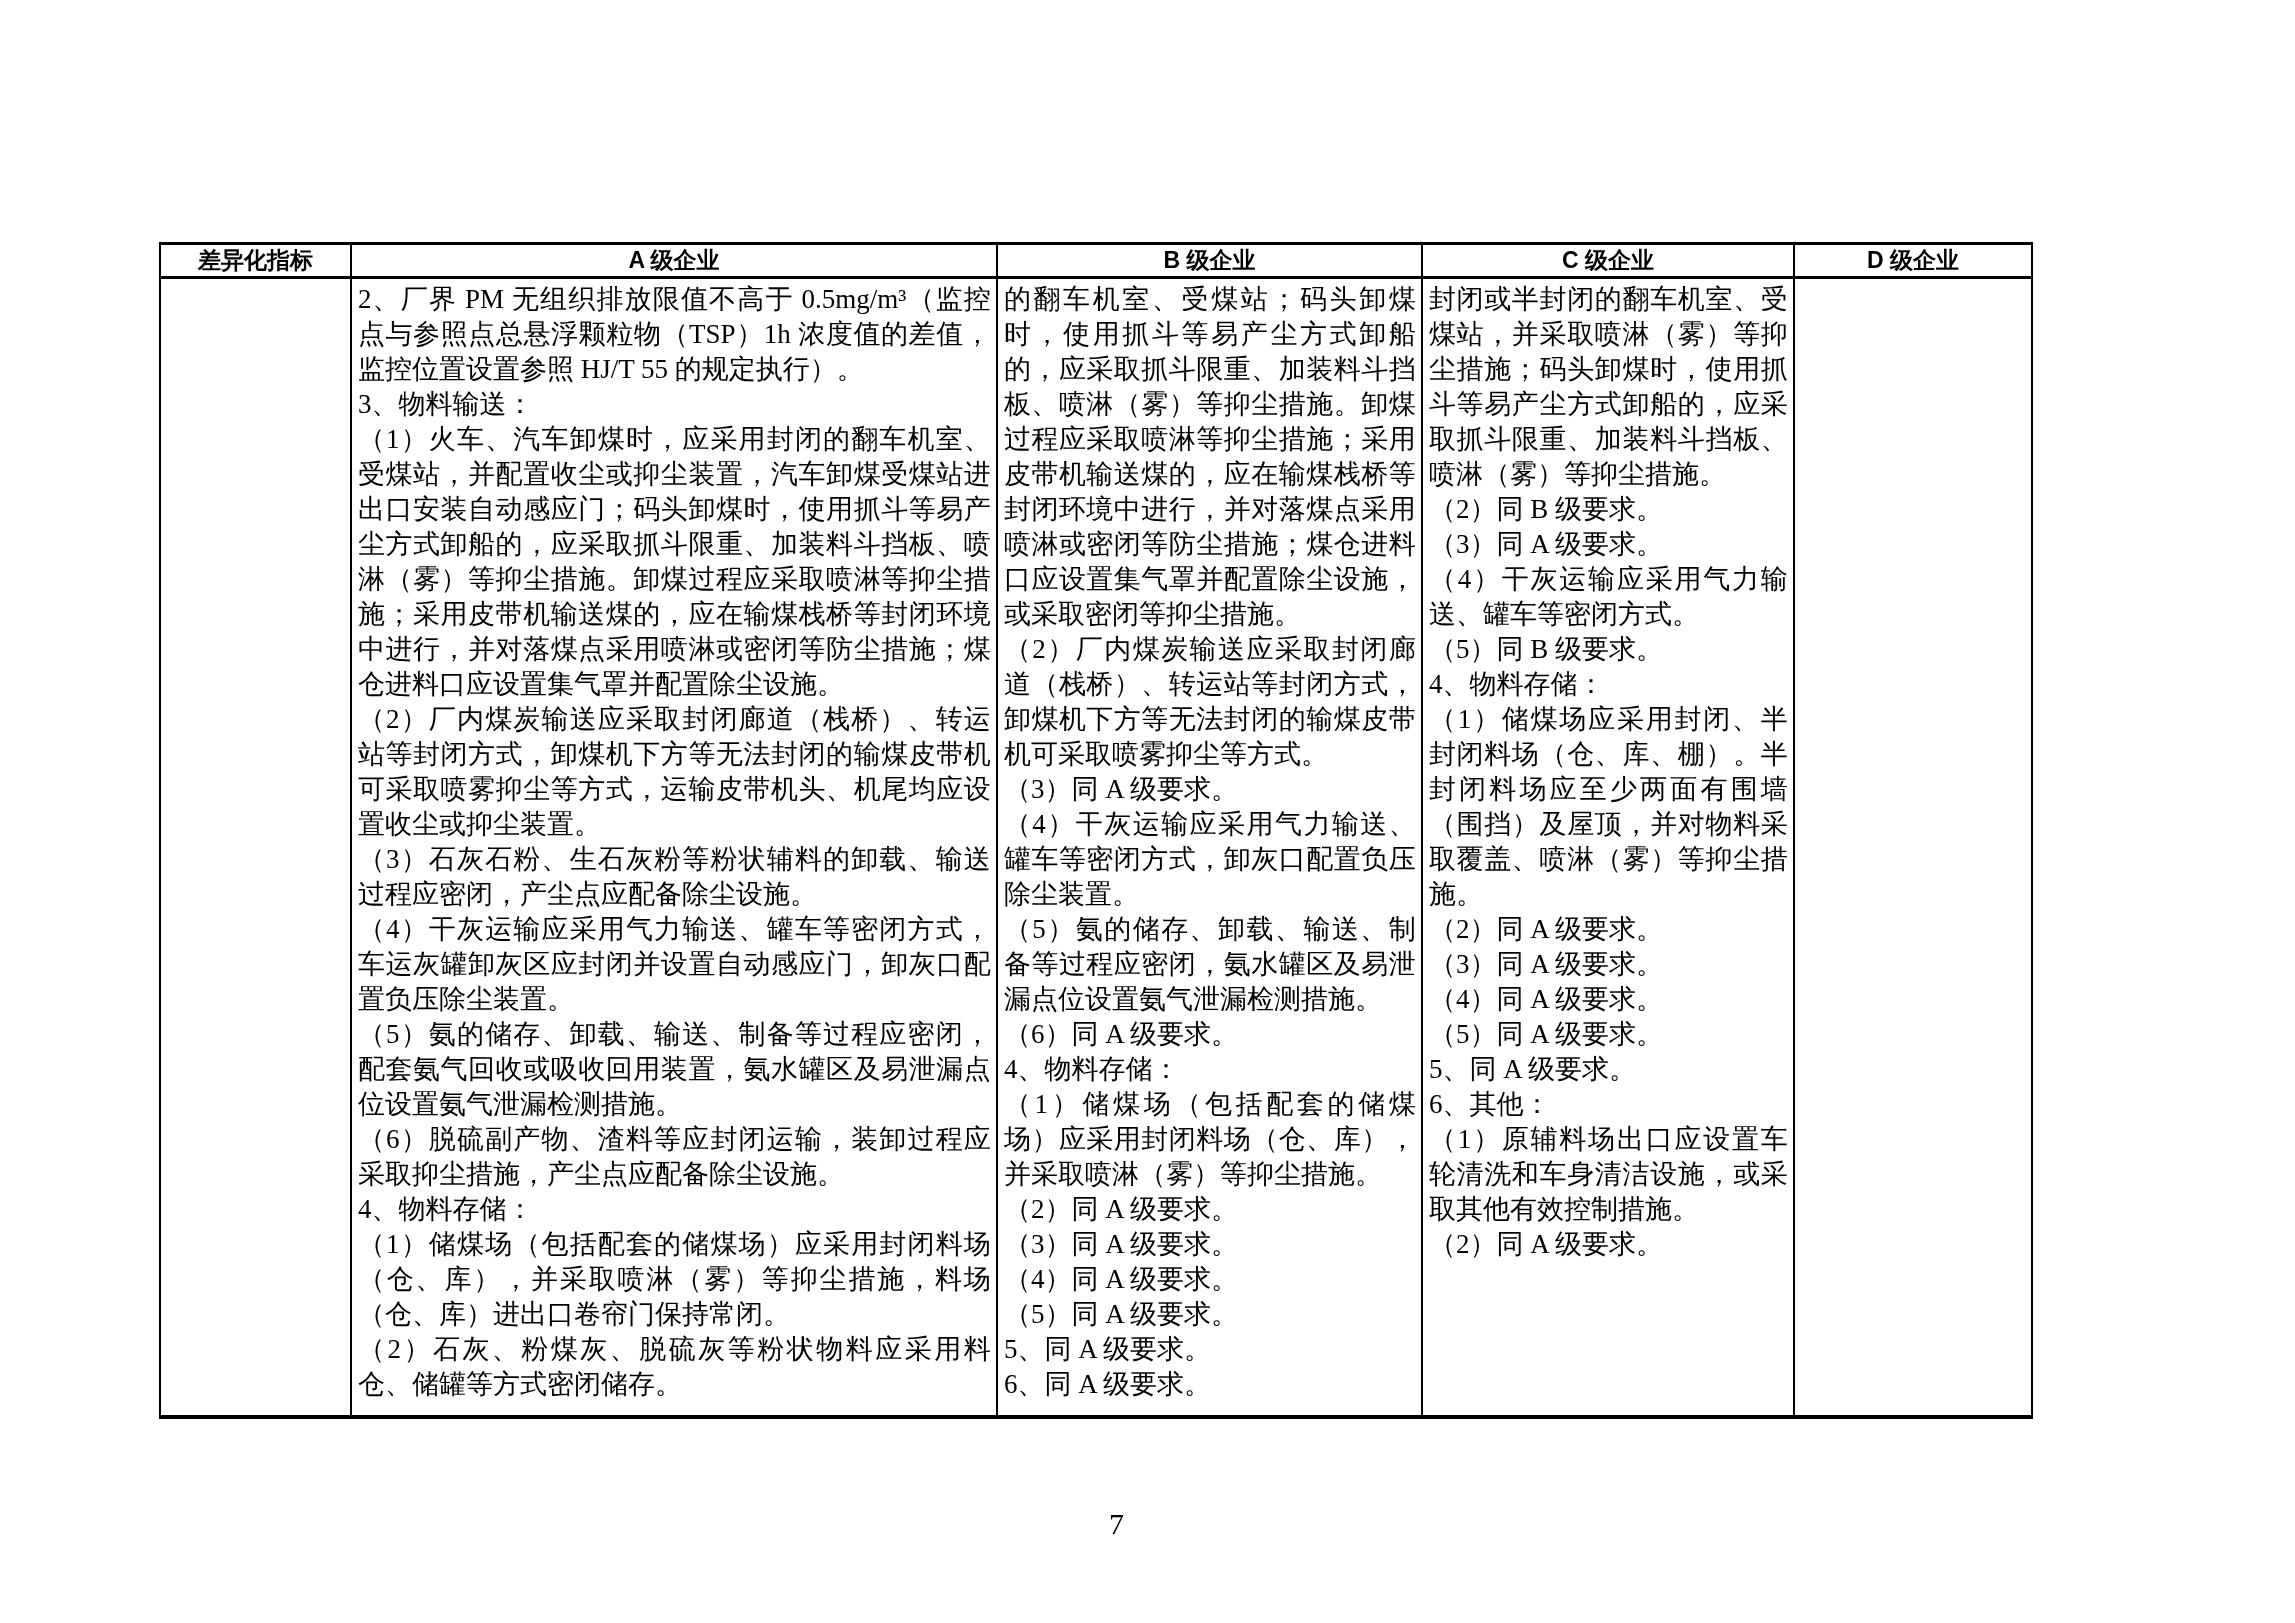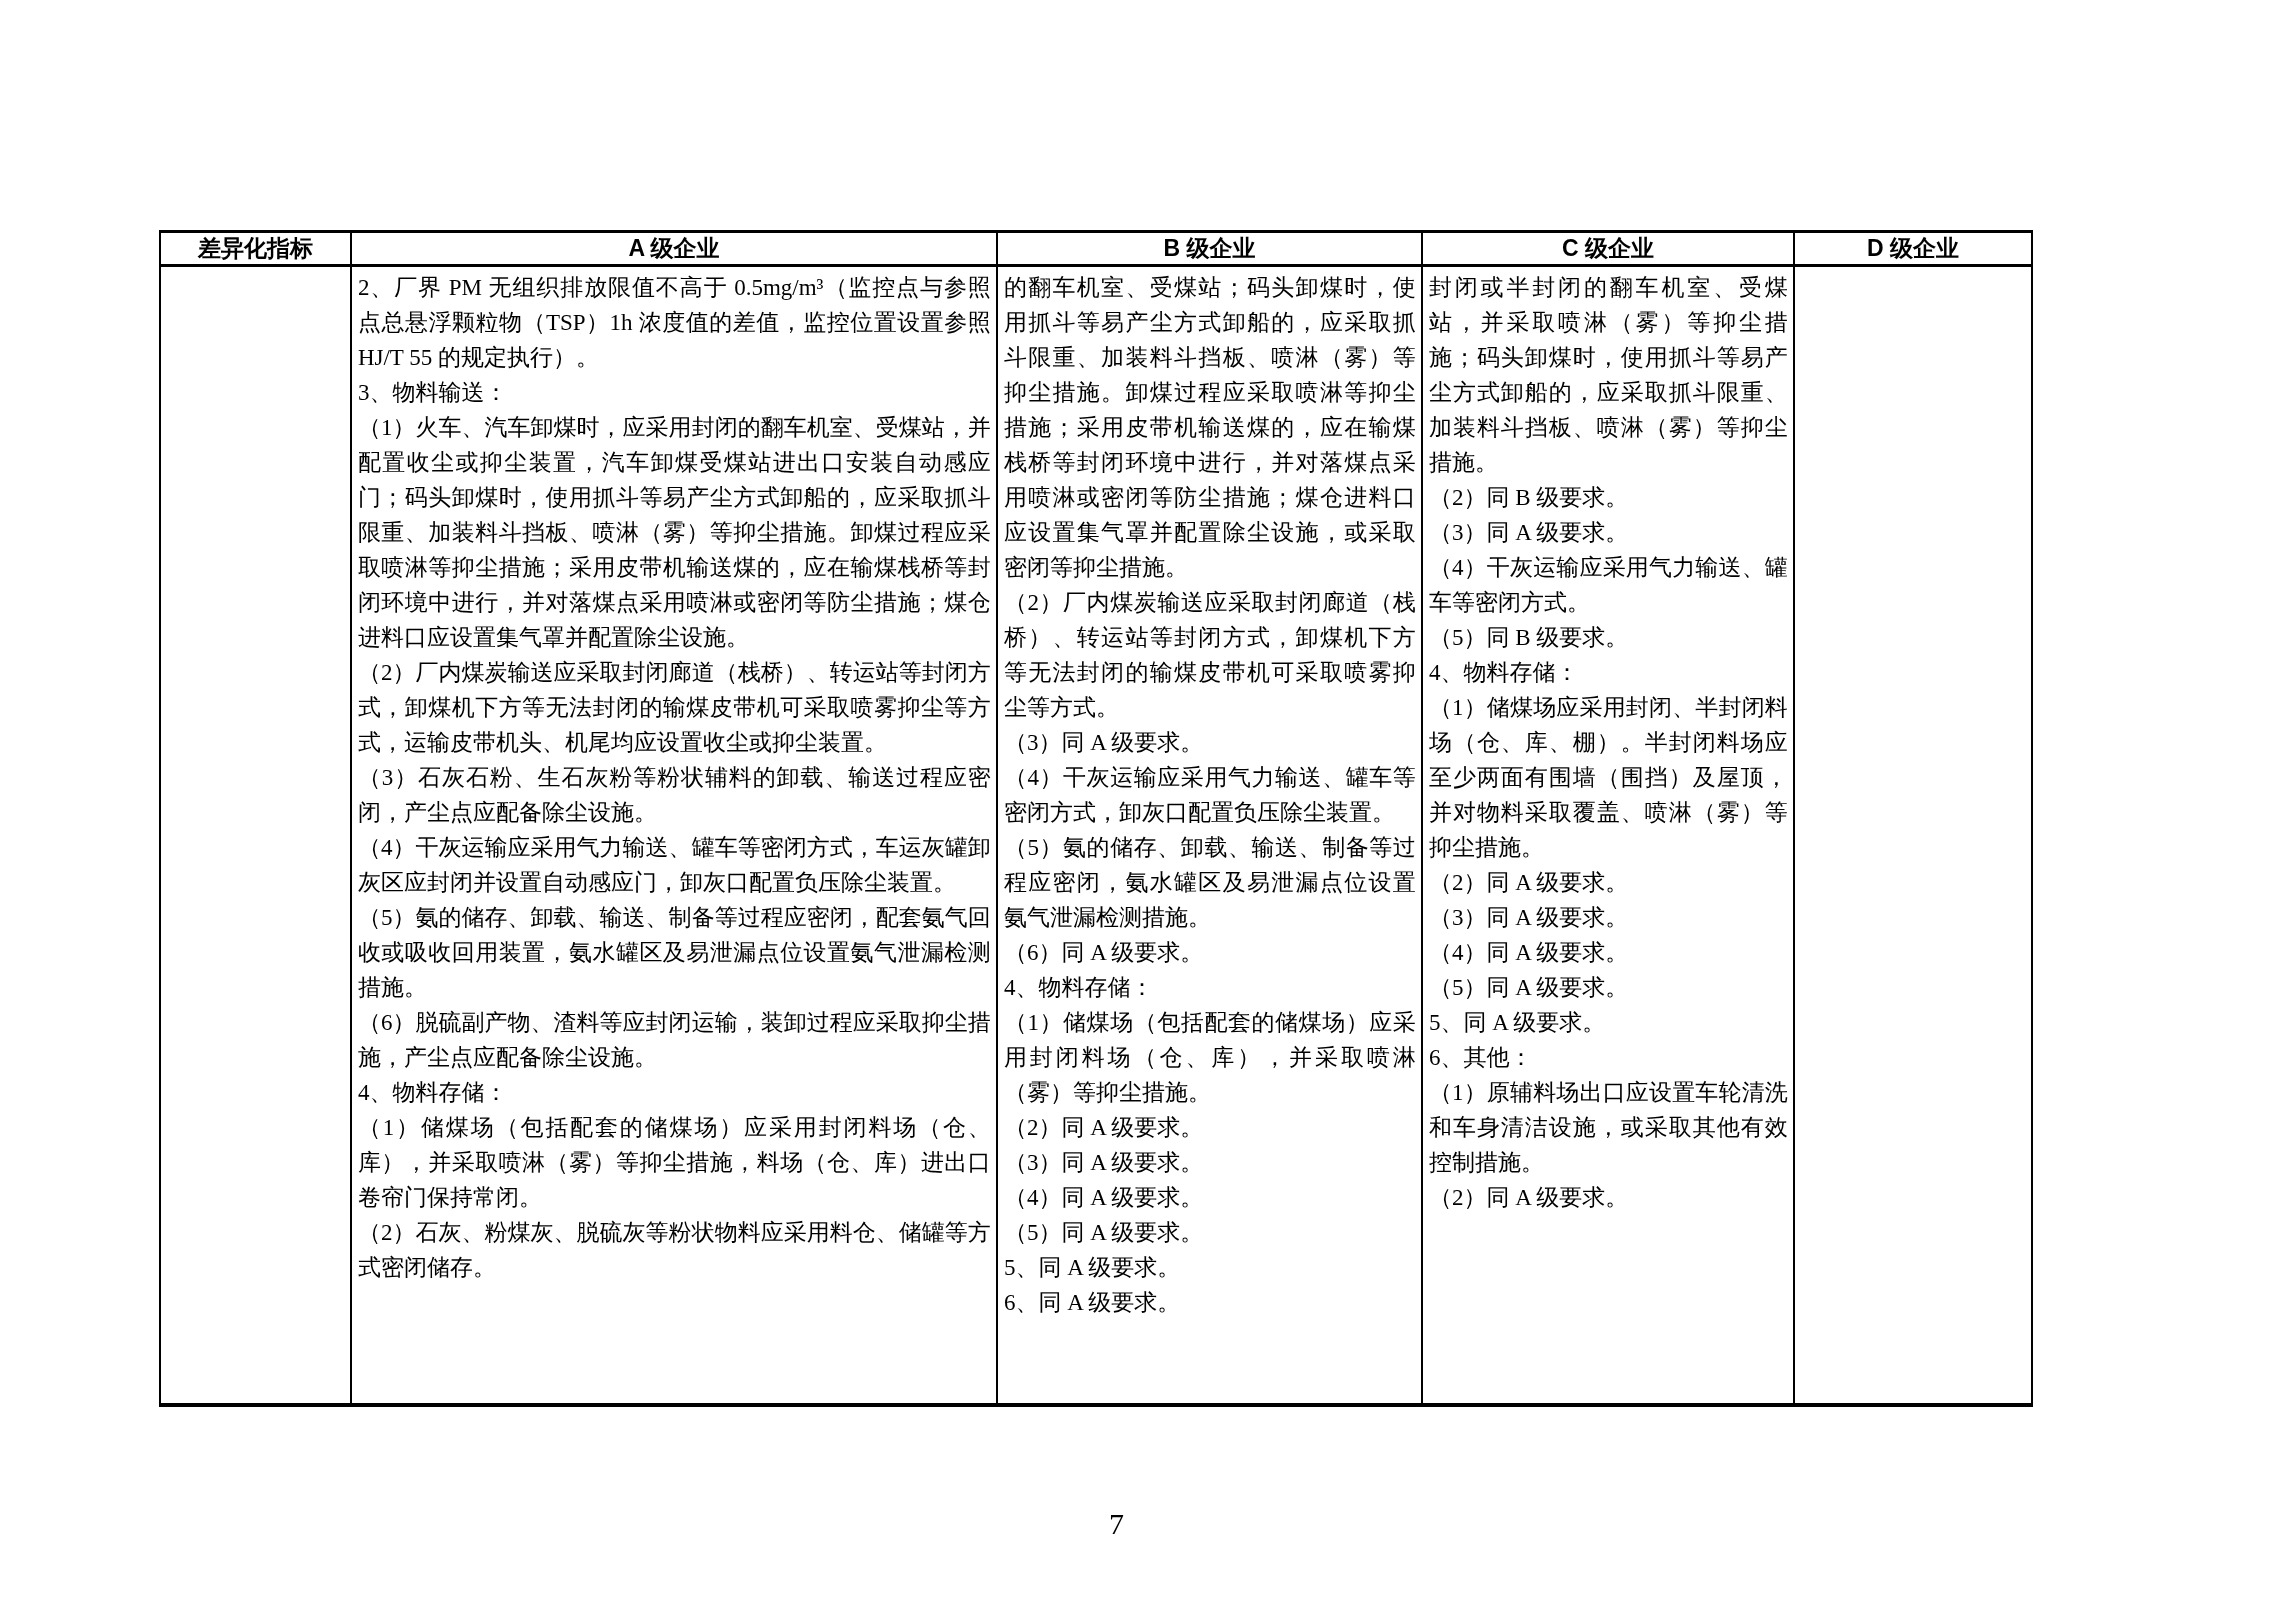--- a/index.html
+++ b/index.html
@@ -6,21 +6,21 @@
   .page {
     position:relative;
     width:2295px; height:1623px;
     background:#ffffff;
     overflow:hidden;
     font-family:"Liberation Serif","DejaVu Serif",serif;
     color:#000;
   }
   table.grade-table {
     position:absolute;
-    left:159px; top:230px;
+    left:159px; top:242px;
     width:1871px;
     border-collapse:collapse;
     table-layout:fixed;
   }
   .grade-table th, .grade-table td {
     border:2px solid #000;
     box-sizing:border-box;
   }
   .grade-table th {
     border-top-width:3.3px;
@@ -31,21 +31,21 @@
     font-size:23px;
     text-align:center;
     vertical-align:middle;
     padding:0;
     line-height:31px;
   }
   .grade-table td {
     border-bottom-width:4.6px;
     height:1139px;
     vertical-align:top;
-    font-size:23px;
+    font-size:27px;
     line-height:35px;
     text-align:justify;
     white-space:pre-line;
     padding:2.6px 5.2px 0 5.9px;
   }
   .page-footer {
     position:absolute;
     left:1084px; top:1504px;
     width:65px;
     text-align:center;

